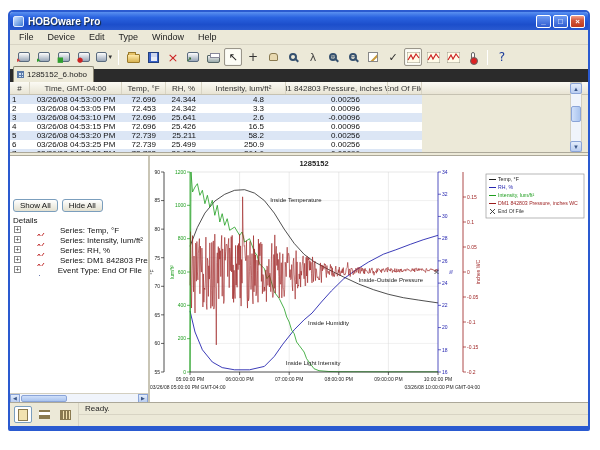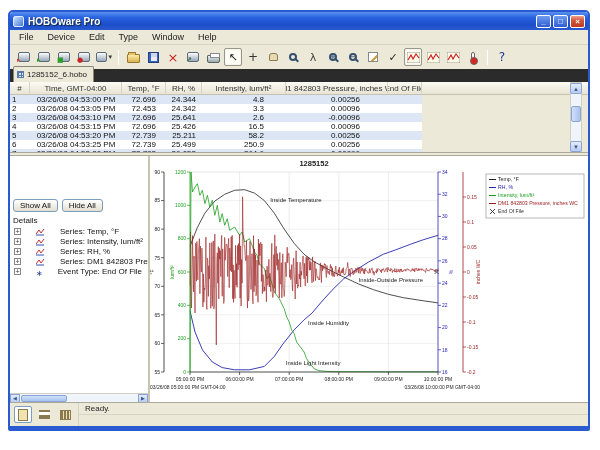--- a/index.html
+++ b/index.html
@@ -77,21 +77,21 @@
     position:absolute;top:12px;left:0px;}
   
   .splitter{height:3px;flex:0 0 3px;background:#ece9d8;border-bottom:1px solid #aca899;}
   .lower{flex:0 0 246px;height:246px;display:flex;position:relative;background:#fff;}
   .details{width:140px;flex:0 0 140px;background:#fff;border-right:2px solid #c9c5b5;display:flex;flex-direction:column;position:relative;}
   .detbtns{display:flex;gap:4px;padding:4px 3px 2px 3px;margin-top:39px;}
   .xpbtn{font-size:8px;color:#111;background:linear-gradient(#ffffff,#e3e0d0);border:1px solid #7b9ebd;
     border-radius:3px;padding:1px 6px;}
   .detheading{font-size:8px;color:#111;padding:2px 3px 1px 3px;}
   .tree{list-style:none;margin:0;padding:0 0 0 4px;overflow:hidden;flex:1;}
-  .tree li{display:flex;align-items:center;gap:15px;height:10px;white-space:nowrap;overflow:hidden;}
+  .tree li{display:flex;gap:15px;height:10px;white-space:nowrap;overflow:hidden;}
   .expander{width:7px;height:7px;border:1px solid #888;background:#fff;font-size:7px;line-height:5px;
     display:flex;align-items:center;justify-content:center;color:#333;flex:0 0 7px;}
   .treelabel{font-size:8px;color:#111;}
   .hscroll{position:absolute;bottom:0;left:0;width:138px;height:9px;background:#f0f4fb;border-top:1px solid #d3cfc0;
     display:flex;align-items:center;}
   .hbtn{width:10px;height:9px;background:linear-gradient(#e3ecfb,#b9cdf0);border:1px solid #8aa4d8;font-size:5px;
     color:#3a5688;display:flex;align-items:center;justify-content:center;}
   .hthumb{width:46px;height:7px;margin-left:1px;background:linear-gradient(#cfdffa,#aac4ee);border:1px solid #8aa4d8;border-radius:2px;}
   .hspacer{flex:1;}
   .chartpane{flex:1;position:relative;background:#fff;}

